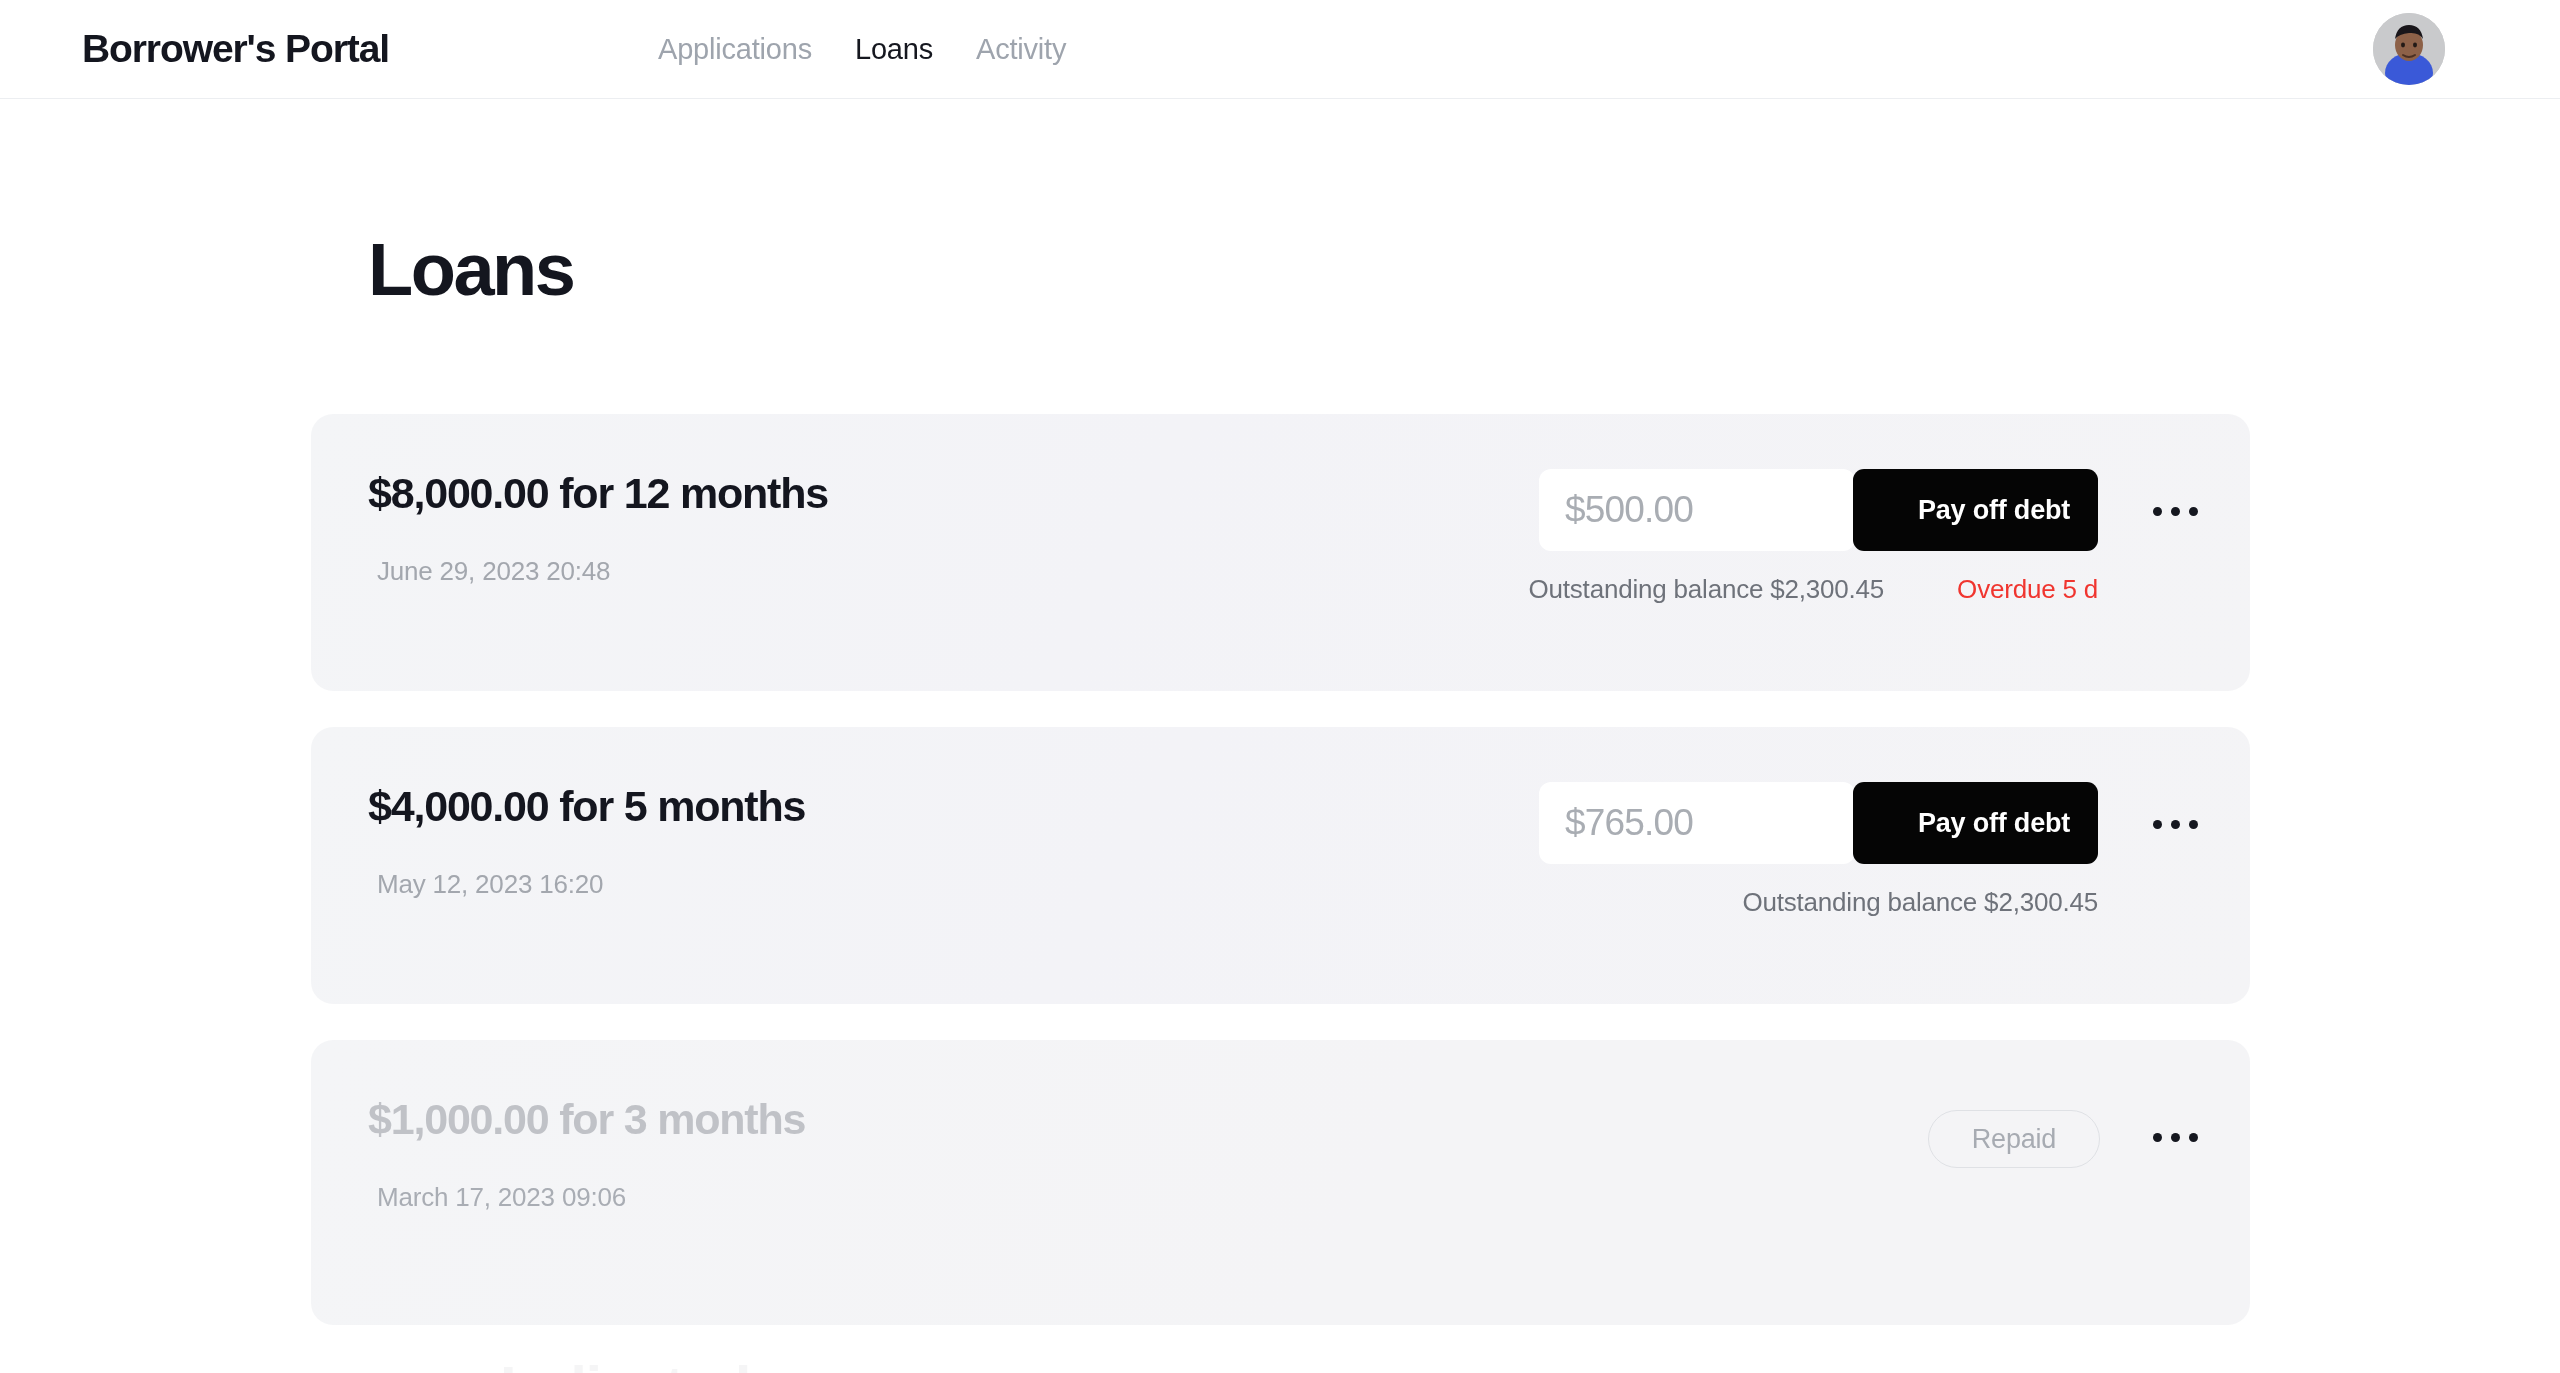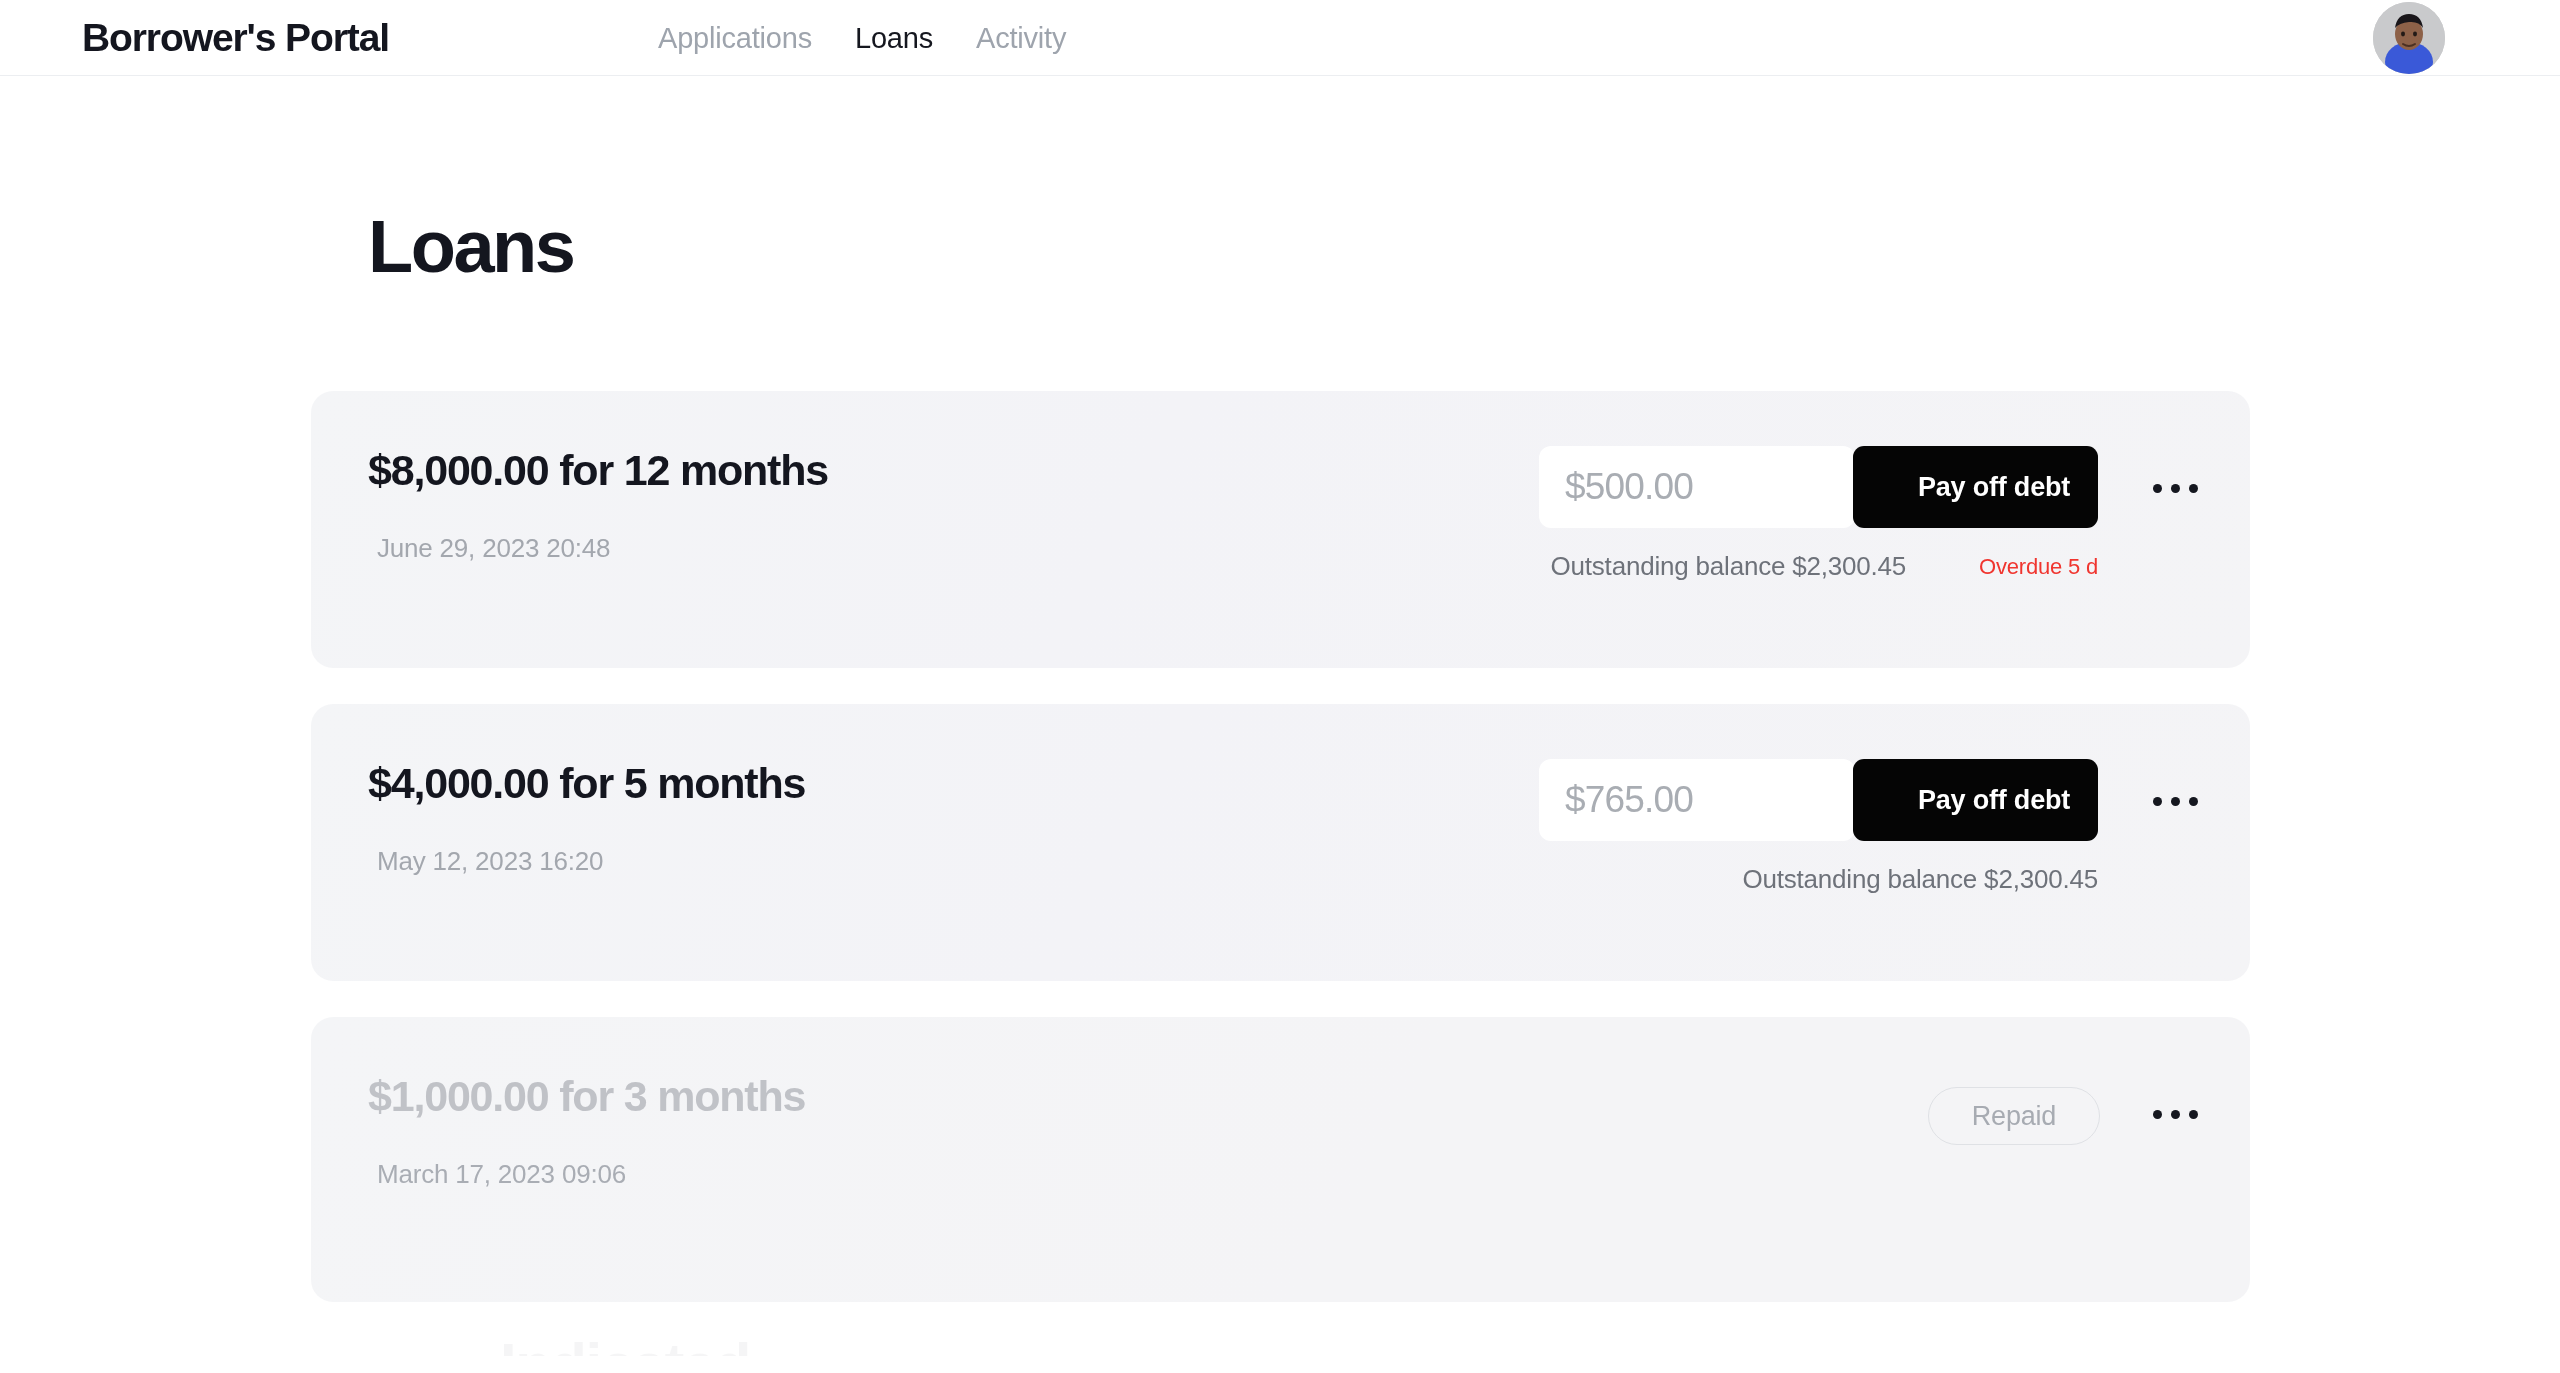--- a/index.html
+++ b/index.html
@@ -11,21 +11,21 @@
     overflow: hidden;
     background: #ffffff;
     font-family: "Liberation Sans", sans-serif;
     -webkit-font-smoothing: antialiased;
   }
 
   
   .header {
     position: relative;
     width: 2560px;
-    height: 76px;
+    height: 99px;
     background: #ffffff;
     border-bottom: 1px solid #eceef1;
     display: flex;
     align-items: center;
   }
 
   .brand {
     position: absolute;
     left: 82px;
     top: 50%;
@@ -240,21 +240,21 @@
     white-space: nowrap;
   }
 
   .balance-text {
     font-size: 26px;
     color: #6e727a;
     letter-spacing: -0.2px;
   }
 
   .overdue-text {
-    font-size: 22px;
+    font-size: 26px;
     color: #f0352f;
     letter-spacing: -0.2px;
   }
 
   
   .ghost-block {
     position: absolute;
     left: 500px;
     top: 1245px;
     opacity: 0.035;

